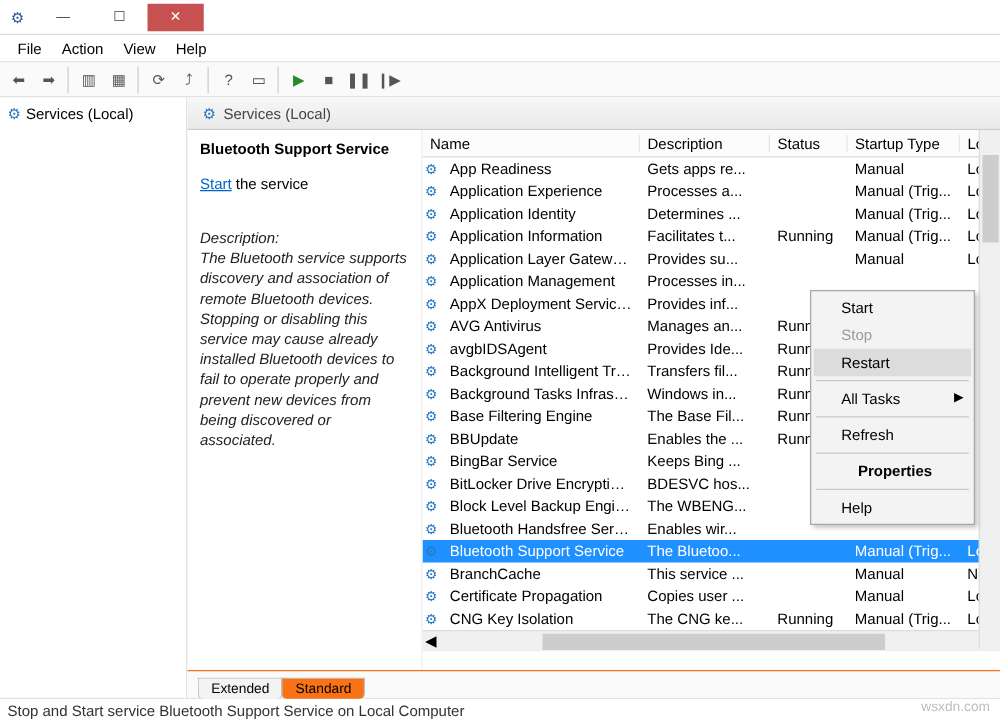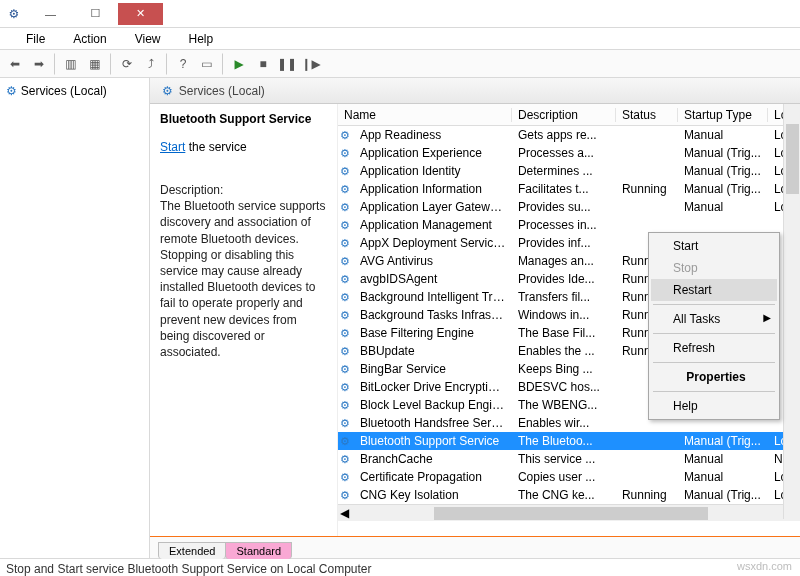--- a/index.html
+++ b/index.html
@@ -8,42 +8,42 @@
 
 .titlebar { height: 28px; background: #fff; border-bottom: 1px solid #d9d9d9; display: flex; align-items: center; }
 .titlebar .icon { width: 28px; text-align: center; color: #2b5797; }
 .titlebar .title { flex: 1; text-align: center; color: #333; }
 .titlebar .winbtns { display: flex; }
 .winbtn { width: 45px; height: 22px; display: flex; align-items: center; justify-content: center; font-size: 11px; color: #444; }
 .winbtn.close { background: #c75050; color: #fff; }
 
 
 .menubar { height: 22px; display: flex; align-items: center; padding: 0 6px; border-bottom: 1px solid #d9d9d9; }
-.menubar span { padding: 0 8px; color: #000; margin-left: 12px; }
+.menubar span { padding: 0 8px; color: #000; }
 
 
 .toolbar { height: 28px; display: flex; align-items: center; padding: 0 4px; gap: 2px; border-bottom: 1px solid #d9d9d9; background: #fafafa; }
 .tbtn { width: 22px; height: 22px; display: flex; align-items: center; justify-content: center; color: #555; border: 1px solid transparent; }
 .tbtn.sep { border-left: 1px solid #ccc; width: 1px; margin: 0 2px; }
 
 
 .main { display: flex; height: 480px; }
 .leftpane { width: 155px; border-right: 1px solid #d9d9d9; background: #fff; padding: 4px; }
 .leftitem { display: flex; align-items: center; gap: 4px; padding: 2px; }
 .gear { color: #2b78c4; font-size: 12px; }
 
 .rightpane { flex: 1; display: flex; flex-direction: column; background: #fff; position: relative; }
 .rhead { height: 26px; background: linear-gradient(#f7f7f7,#e9e9e9); display: flex; align-items: center; padding: 0 12px; color: #444; font-size: 14px; border-bottom: 1px solid #ccc; }
 .rhead .gear { margin-right: 6px; }
 
 .splitbody { flex: 1; display: flex; overflow: hidden; }
 .detailcol { width: 188px; padding: 8px 10px; border-right: 1px solid #eee; }
 .detailcol .svcname { font-weight: bold; color: #000; margin-bottom: 14px; }
 .detailcol .actionlink { color: #0066cc; text-decoration: underline; }
-.detailcol .descblock { margin-top: 28px; color: #222; line-height: 1.35; }
+.detailcol .descblock { margin-top: 28px; color: #222; line-height: 1.35; font-style: italic; }
 
 .listcol { flex: 1; position: relative; overflow: hidden; }
 .listhdr { display: flex; border-bottom: 1px solid #ddd; background: #fcfcfc; height: 22px; align-items: center; position: relative; }
 .listhdr div { padding: 0 6px; border-right: 1px solid #e4e4e4; color: #000000; white-space: nowrap; overflow: hidden; }
 .c-name { width: 174px; }
 .c-desc { width: 104px; }
 .c-stat { width: 62px; }
 .c-start { width: 90px; }
 .c-log { width: 32px; }
 .listbody { overflow: hidden; }
@@ -51,21 +51,21 @@
 .row.sel { background: #1e90ff; color: #fff; }
 .row .cell { padding: 0 6px; white-space: nowrap; overflow: hidden; text-overflow: ellipsis; }
 .row .gear { margin: 0 4px 0 2px; font-size: 11px; }
 .hscroll { height: 17px; background: #f0f0f0; border-top: 1px solid #ddd; display: flex; align-items: center; justify-content: space-between; padding: 0 2px; }
 .hscroll .thumb { background: #cdcdcd; height: 13px; width: 60%; margin-left: 4px; }
 .vscroll { position: absolute; right: 0; top: 0; bottom: 17px; width: 17px; background: #f0f0f0; border-left: 1px solid #ddd; }
 .vscroll .thumb { background: #cdcdcd; width: 13px; height: 70px; margin: 20px auto 0; }
 
 
 .tabbar { height: 22px; display: flex; align-items: flex-end; padding-left: 8px; border-top:1px solid #f97316; background:#fafafa;}
-.tab { padding: 2px 10px; border: 1px solid #bdbdbd; border-bottom: none; background: #f9a8d4; margin-right: -1px; font-size: 11px; border-radius: 0 0 4px 4px; transform: translateY(1px);}
+.tab { padding: 2px 10px; border: 1px solid #bdbdbd; border-bottom: none; background: #f97316; margin-right: -1px; font-size: 11px; border-radius: 0 0 4px 4px; transform: translateY(1px);}
 .tab.inactive { background: #f3f3f3; }
 
 
 .statusbar { height: 22px; border-top: 1px solid #d9d9d9; padding: 3px 6px; color: #333; background:#fff;}
 
 
 .ctxmenu { position: absolute; left: 648px; top: 232px; width: 132px; background: #f3f3f3; border: 1px solid #a7a7a7; box-shadow: 2px 2px 4px rgba(0,0,0,.25); padding: 2px; z-index: 50; }
 .ctxitem { padding: 4px 18px 4px 22px; color: #000; position:relative;}
 .ctxitem.dis { color: #9b9b9b; }
 .ctxitem.hl { background: #dcdcdc; }

